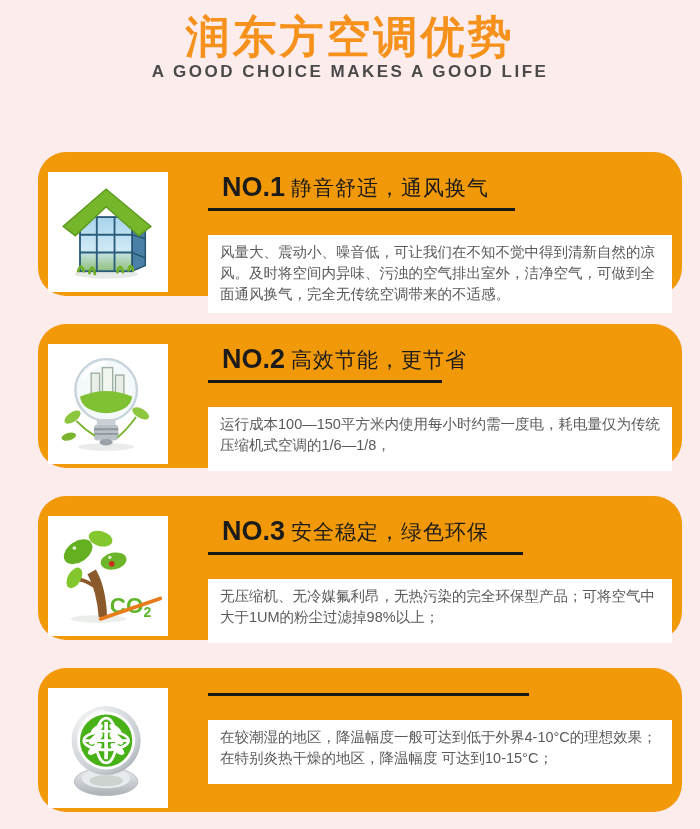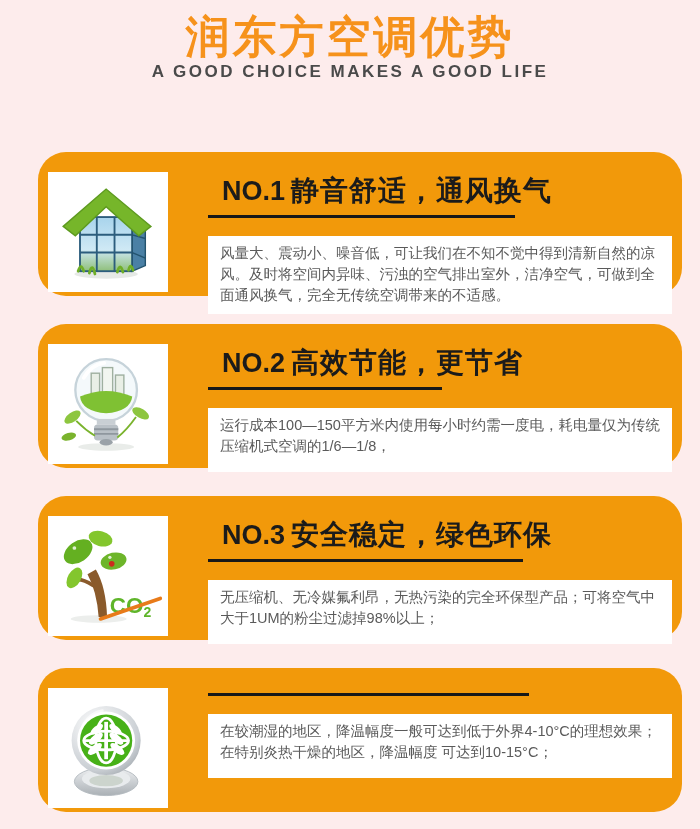--- a/index.html
+++ b/index.html
@@ -47,28 +47,28 @@
     display:flex;align-items:center;justify-content:center;
   }
   .icon-box svg{width:112px;height:112px;display:block;}
   .content{flex:1;margin-left:40px;min-width:0;}
   .title-row{
     padding-left:14px;
     display:flex;align-items:center;gap:6px;
     color:var(--ink);white-space:nowrap;
   }
   .card-no{font-size:27px;font-weight:900;letter-spacing:0;}
-  .card-zh{font-size:28px;font-weight:700;letter-spacing:1px;}
+  .card-zh{font-size:21px;font-weight:400;letter-spacing:1px;}
   .rule{height:3px;background:#181818;margin-top:5px;}
   .c1 .rule{width:307px;}
   .c2 .rule{width:234px;}
   .c3 .rule{width:315px;}
   .c4 .rule{width:321px;}
   .body-box{
-    margin-top:18px;
+    margin-top:24px;
     width:464px;max-width:100%;
     min-height:64px;
     background:#ffffff;
     padding:7px 12px 8px 12px;
     font-size:14.5px;line-height:21px;
     color:var(--body-text);
     word-break:break-all;
   }
 </style>
 </head>

